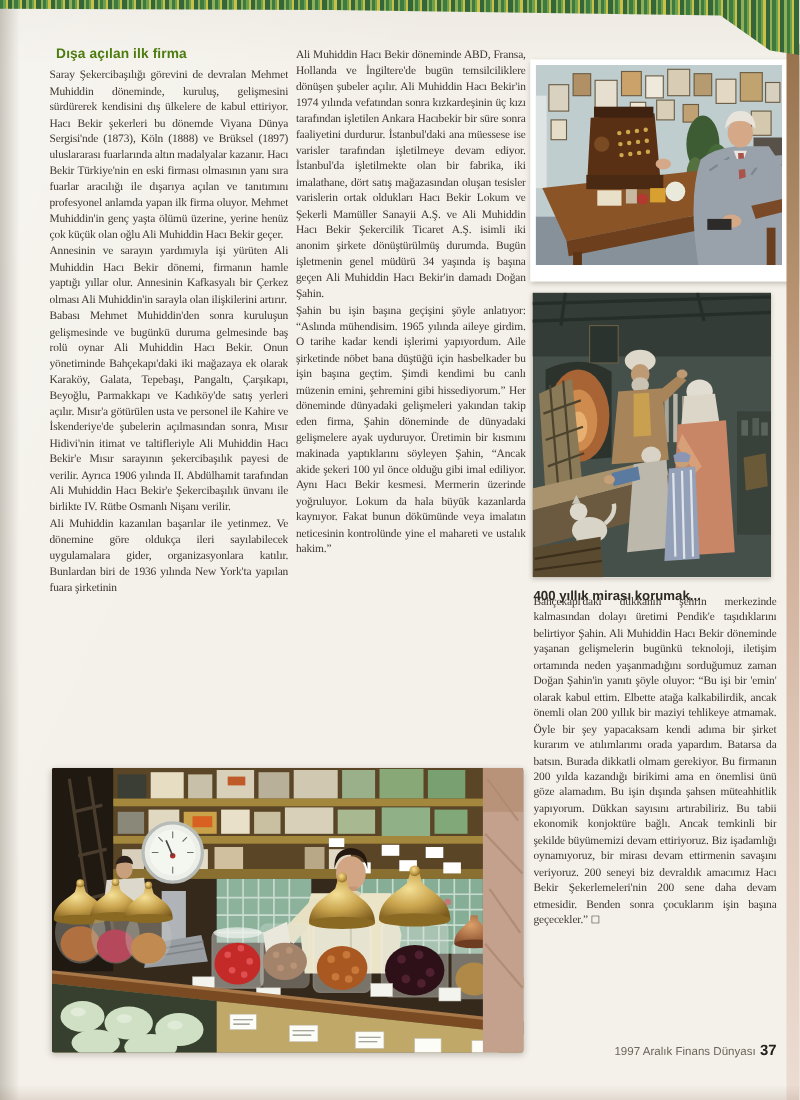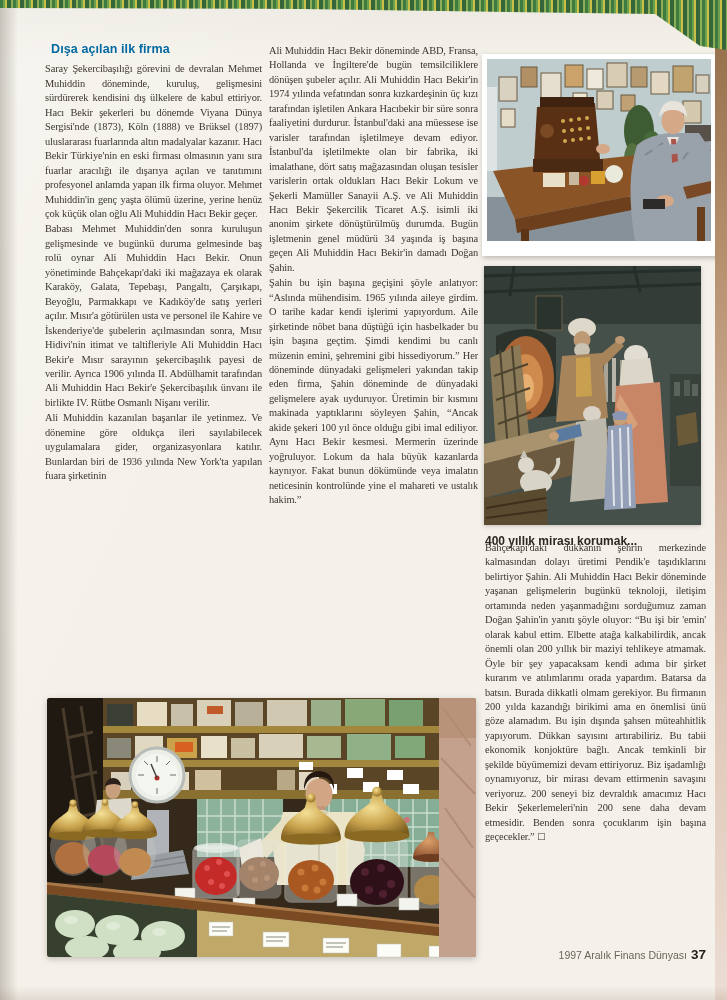--- a/index.html
+++ b/index.html
@@ -13,21 +13,21 @@
     background:linear-gradient(#96714c,#b5906e 22%,#cfae96 45%,#e0c9ba 70%,#ecdcd2);}
   .edge-left{position:absolute;left:0;top:0;width:18px;height:1000px;z-index:4;
     background:linear-gradient(90deg,rgba(98,88,74,.30),rgba(98,88,74,0));}
   .edge-bottom{position:absolute;left:0;bottom:0;width:727px;height:14px;z-index:4;
     background:linear-gradient(rgba(140,110,90,0),rgba(140,110,90,.18));}
   .sheen{position:absolute;inset:0;z-index:1;
     background:linear-gradient(115deg,rgba(255,255,255,.25),rgba(255,255,255,0) 35%),
                linear-gradient(rgba(120,110,95,.06),rgba(120,110,95,0) 6%);}
 
   .headline{font-family:"Liberation Sans","DejaVu Sans",sans-serif;font-weight:bold;
-    font-size:12.5px;color:#0369a1;margin:0 0 6px 6px;letter-spacing:.1px;}
+    font-size:12.5px;color:#4d7c0f;margin:0 0 6px 6px;letter-spacing:.1px;}
   .bodycol{position:absolute;z-index:3;text-align:justify;color:#3c3630;
     font-size:10.4px;line-height:14.45px;letter-spacing:-.12px;overflow:hidden;}
   .bodycol p{margin:0 0 1px 0;}
   #col1{left:45px;top:42px;width:217px;height:652px;}
   #col2{left:269px;top:44px;width:209px;height:648px;}
   #rightcol{left:485px;top:541px;width:221px;height:384px;}
   .caption{position:absolute;left:485px;top:534px;width:230px;z-index:3;
     font-family:"Liberation Sans","DejaVu Sans",sans-serif;font-weight:bold;
     font-size:12px;color:#2b2722;}
   .endmark{display:inline-block;font-family:"DejaVu Sans",sans-serif;font-size:9px;
@@ -51,20 +51,21 @@
 <div class="page">
   <div class="sheen"></div>
   <div class="edge-green"></div>
   <div class="edge-right"></div>
   <div class="edge-left"></div>
   <div class="edge-bottom"></div>
 
   <div class="bodycol" id="col1">
     <h3 class="headline">Dışa açılan ilk firma</h3>
     <p>Saray Şekercibaşılığı görevini de devralan Mehmet Muhiddin döneminde, kuruluş, gelişmesini sürdürerek kendisini dış ülkelere de kabul ettiriyor. Hacı Bekir şekerleri bu dönemde Viyana Dünya Sergisi'nde (1873), Köln (1888) ve Brüksel (1897) uluslararası fuarlarında altın madalyalar kazanır. Hacı Bekir Türkiye'nin en eski firması olmasının yanı sıra fuarlar aracılığı ile dışarıya açılan ve tanıtımını profesyonel anlamda yapan ilk firma oluyor. Mehmet Muhiddin'in genç yaşta ölümü üzerine, yerine henüz çok küçük olan oğlu Ali Muhiddin Hacı Bekir geçer.</p>
+    <p>Annesinin ve sarayın yardımıyla işi yürüten Ali Muhiddin Hacı Bekir dönemi, firmanın hamle yaptığı yıllar olur. Annesinin Kafkasyalı bir Çerkez olması Ali Muhiddin'in sarayla olan ilişkilerini artırır.</p>
     <p>Babası Mehmet Muhiddin'den sonra kuruluşun gelişmesinde ve bugünkü duruma gelmesinde baş rolü oynar Ali Muhiddin Hacı Bekir. Onun yönetiminde Bahçekapı'daki iki mağazaya ek olarak Karaköy, Galata, Tepebaşı, Pangaltı, Çarşıkapı, Beyoğlu, Parmakkapı ve Kadıköy'de satış yerleri açılır. Mısır'a götürülen usta ve personel ile Kahire ve İskenderiye'de şubelerin açılmasından sonra, Mısır Hidivi'nin itimat ve taltifleriyle Ali Muhiddin Hacı Bekir'e Mısır sarayının şekercibaşılık payesi de verilir. Ayrıca 1906 yılında II. Abdülhamit tarafından Ali Muhiddin Hacı Bekir'e Şekercibaşılık ünvanı ile birlikte IV. Rütbe Osmanlı Nişanı verilir.</p>
     <p>Ali Muhiddin kazanılan başarılar ile yetinmez. Ve dönemine göre oldukça ileri sayılabilecek uygulamalara gider, organizasyonlara katılır. Bunlardan biri de 1936 yılında New York'ta yapılan fuara şirketinin</p>
   </div>
 
   <div class="bodycol" id="col2">
     <p>Ali Muhiddin Hacı Bekir döneminde ABD, Fransa, Hollanda ve İngiltere'de bugün temsilciliklere dönüşen şubeler açılır. Ali Muhiddin Hacı Bekir'in 1974 yılında vefatından sonra kızkardeşinin üç kızı tarafından işletilen Ankara Hacıbekir bir süre sonra faaliyetini durdurur. İstanbul'daki ana müessese ise varisler tarafından işletilmeye devam ediyor. İstanbul'da işletilmekte olan bir fabrika, iki imalathane, dört satış mağazasından oluşan tesisler varislerin ortak oldukları Hacı Bekir Lokum ve Şekerli Mamüller Sanayii A.Ş. ve Ali Muhiddin Hacı Bekir Şekercilik Ticaret A.Ş. isimli iki anonim şirkete dönüştürülmüş durumda. Bugün işletmenin genel müdürü 34 yaşında iş başına geçen Ali Muhiddin Hacı Bekir'in damadı Doğan Şahin.</p>
     <p>Şahin bu işin başına geçişini şöyle anlatıyor: “Aslında mühendisim. 1965 yılında aileye girdim. O tarihe kadar kendi işlerimi yapıyordum. Aile şirketinde nöbet bana düştüğü için hasbelkader bu işin başına geçtim. Şimdi kendimi bu canlı müzenin emini, şehremini gibi hissediyorum.” Her döneminde dünyadaki gelişmeleri yakından takip eden firma, Şahin döneminde de dünyadaki gelişmelere ayak uyduruyor. Üretimin bir kısmını makinada yaptıklarını söyleyen Şahin, “Ancak akide şekeri 100 yıl önce olduğu gibi imal ediliyor. Aynı Hacı Bekir kesmesi. Mermerin üzerinde yoğruluyor. Lokum da hala büyük kazanlarda kaynıyor. Fakat bunun dökümünde veya imalatın neticesinin kontrolünde yine el mahareti ve ustalık hakim.”</p>
   </div>
 
   <div class="photo" id="photo-office">

